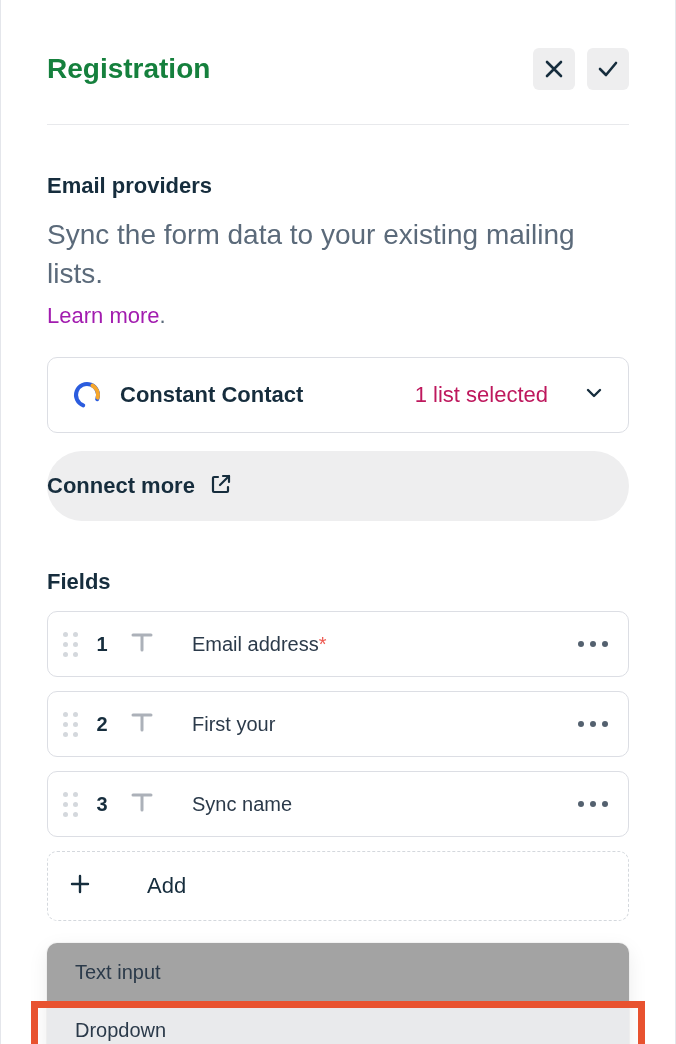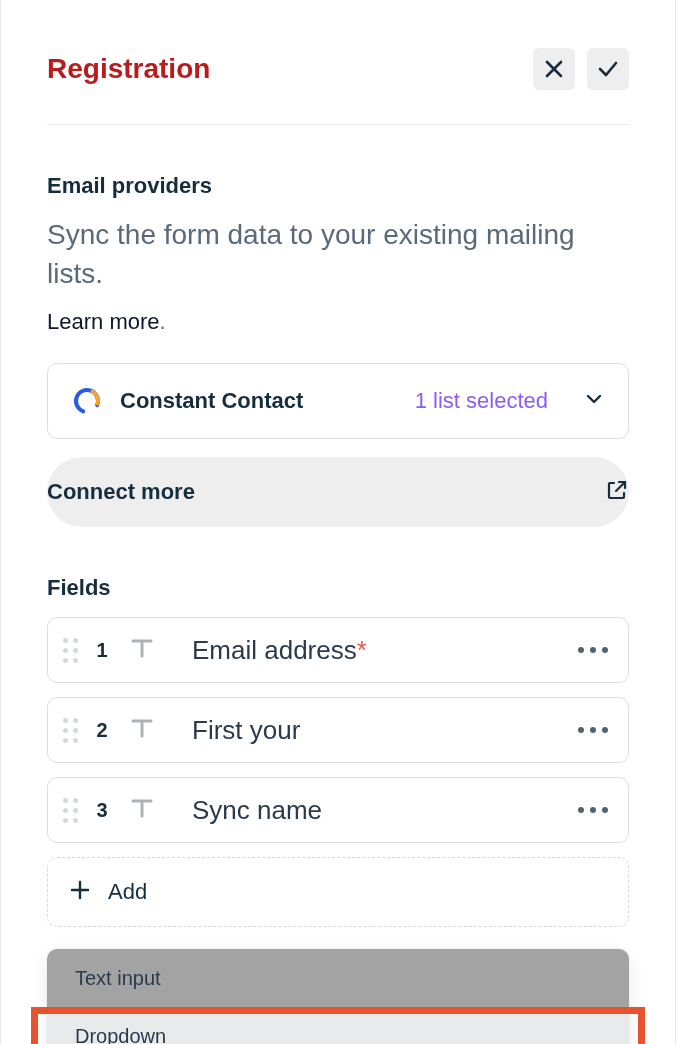--- a/index.html
+++ b/index.html
@@ -18,21 +18,21 @@
   }
   .header {
     display: flex;
     align-items: center;
     justify-content: space-between;
     padding: 48px 46px 34px 46px;
   }
   .header-title {
     font-size: 28px;
     font-weight: 700;
-    color: #b91c1c;
+    color: #15803d;
   }
   .header-actions {
     display: flex;
     gap: 12px;
   }
   .icon-btn {
     width: 42px; height: 42px;
     background: #eeeeef;
     border-radius: 6px;
     display: flex; align-items: center; justify-content: center;
@@ -53,24 +53,24 @@
     margin-bottom: 16px;
   }
   .section-desc {
     font-size: 28px;
     font-weight: 400;
     color: #5b6a7a;
     line-height: 1.4;
     margin-bottom: 4px;
   }
   .link {
-    color: #0f172a;
+    color: #a21caf;
     font-size: 22px;
     display: inline-block;
-    margin-top: 12px;
+    margin-top: 6px;
     cursor: pointer;
   }
   .period { color: #5b6a7a; font-size: 22px; }
   .provider-box {
     margin-top: 28px;
     border: 1px solid #dcdee4;
     border-radius: 10px;
     padding: 22px 24px;
     display: flex;
     align-items: center;
@@ -80,31 +80,31 @@
   }
   .provider-icon { width: 30px; height: 30px; flex-shrink: 0; }
   .provider-name {
     font-size: 22px;
     font-weight: 700;
     color: #162d3d;
   }
   .provider-status {
     margin-left: auto;
     font-size: 22px;
-    color: #8b5cf6;
+    color: #be185d;
   }
   .chevron { margin-left: 18px; }
   .connect-btn {
     margin-top: 18px;
     background: #eeeeef;
     border-radius: 36px;
     height: 70px;
     display: flex;
     align-items: center;
-    justify-content: space-between;
+    justify-content: flex-start;
     gap: 14px;
     cursor: pointer;
   }
   .connect-label {
     font-size: 22px;
     font-weight: 700;
     color: #162d3d;
   }
   .fields-section {
     padding: 48px 46px 12px 46px;
@@ -135,21 +135,21 @@
   }
   .field-num {
     font-size: 20px;
     font-weight: 700;
     color: #162d3d;
     width: 16px;
     text-align: center;
   }
   .type-icon { color: #acb1b9; margin-left: 4px; }
   .field-label {
-    font-size: 26px;
+    font-size: 20px;
     color: #2b3a4a;
     margin-left: 22px;
   }
   .required-star { color: #ee5951; }
   .more-dots {
     margin-left: auto;
     display: flex; gap: 6px;
     cursor: pointer;
   }
   .more-dot {
@@ -163,20 +163,21 @@
     display: flex;
     align-items: center;
     padding: 0 20px;
     gap: 16px;
     cursor: pointer;
   }
   .plus-icon { color: #162d3d; }
   .add-label {
     font-size: 22px;
     color: #162d3d;
+    margin-left: 39px;
   }
   .dropdown-menu {
     margin: 10px 46px 0 46px;
     border-radius: 10px;
     box-shadow: 0 6px 20px rgba(0,0,0,0.08), 0 0 0 1px rgba(0,0,0,0.03);
     background: #a3a3a3;
     overflow: hidden;
   }
   .dd-item {
     height: 58px;

